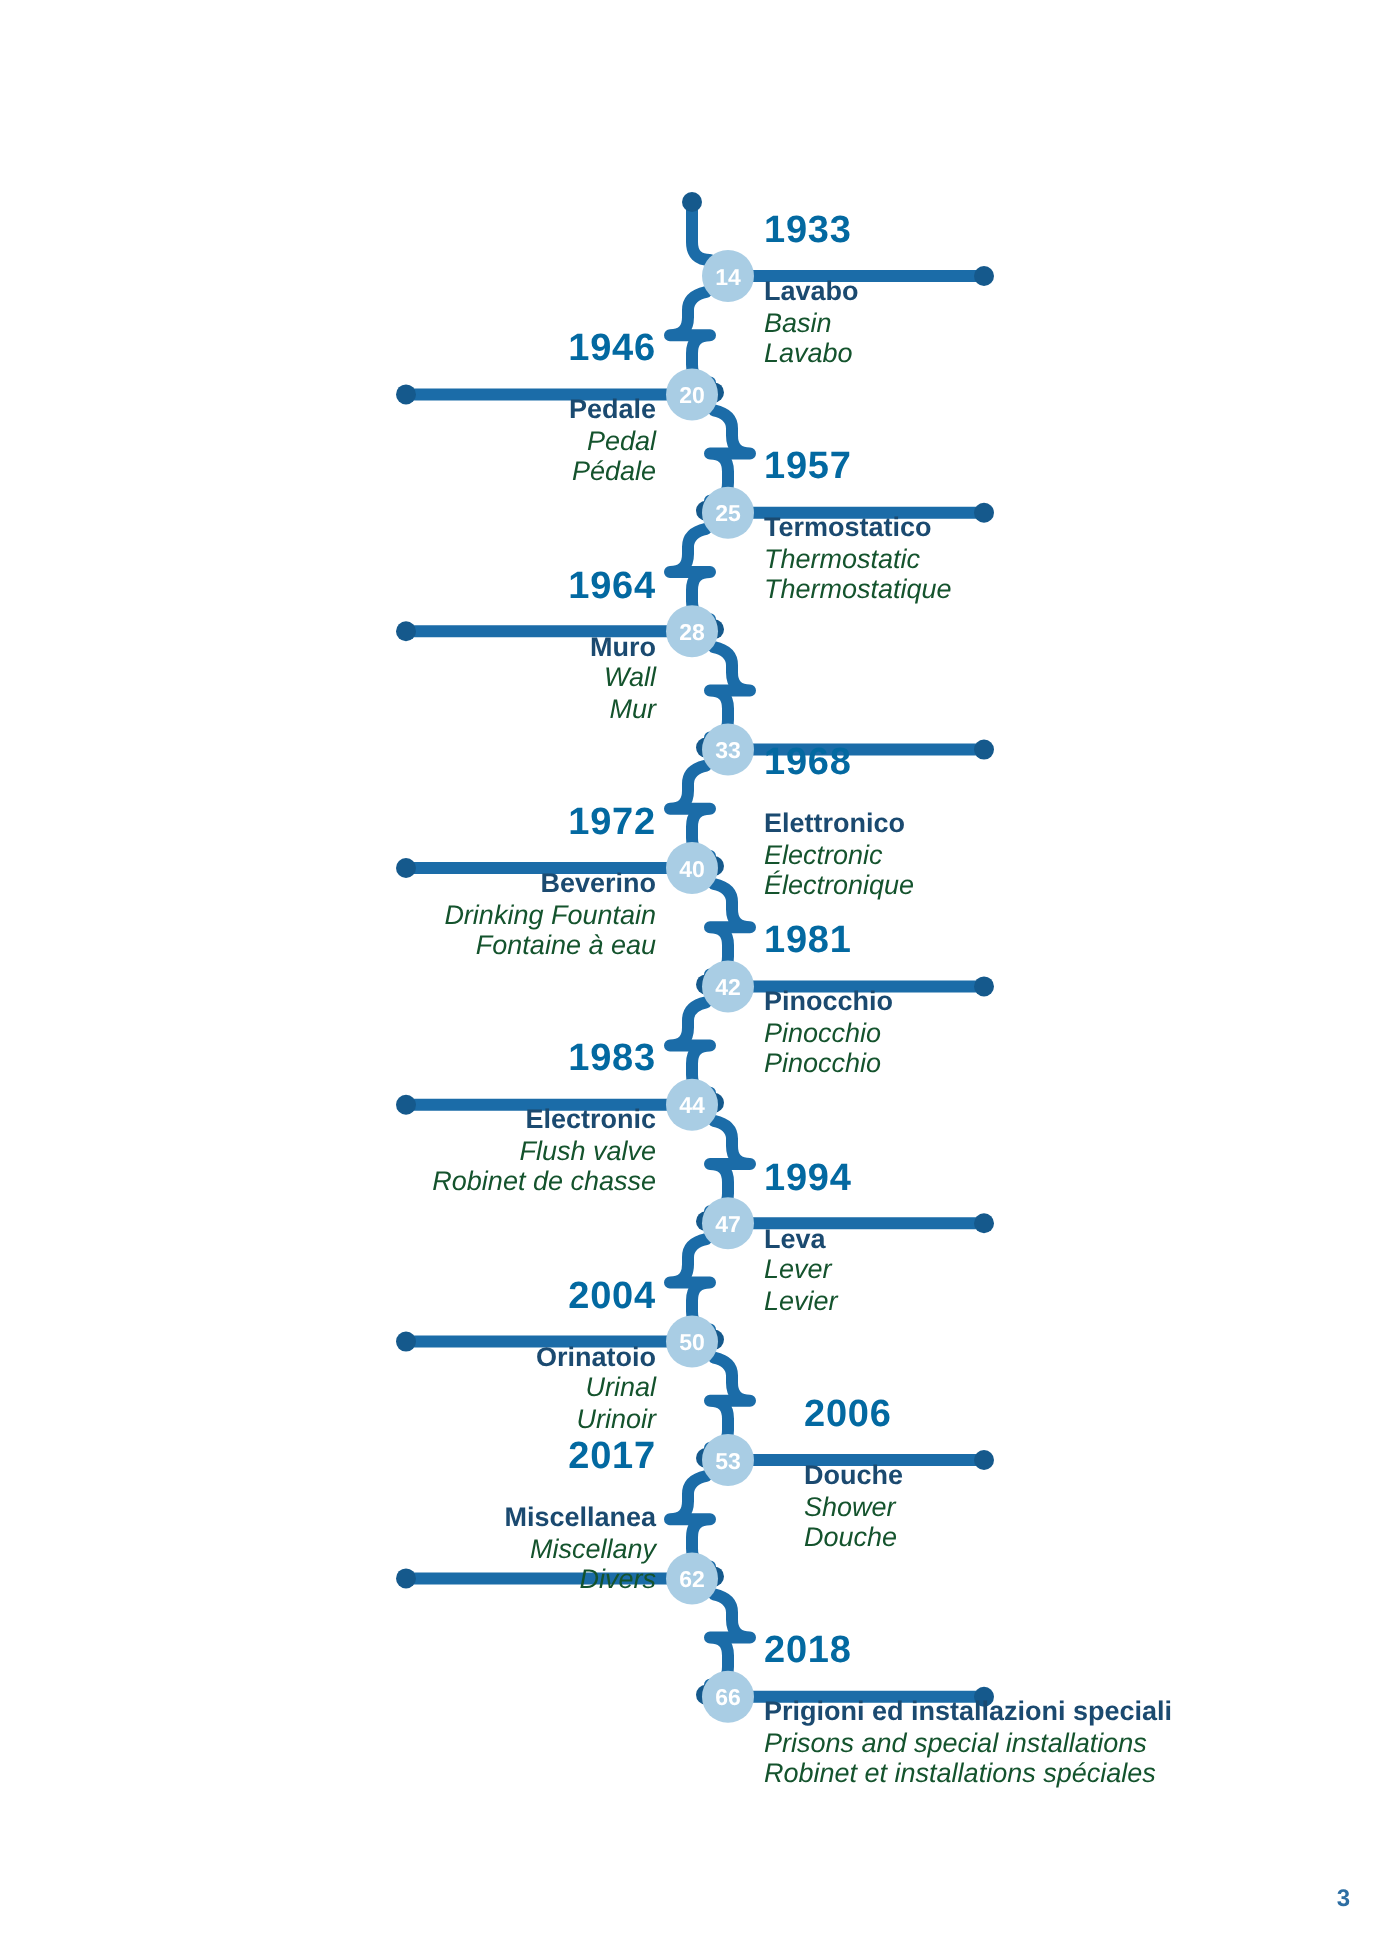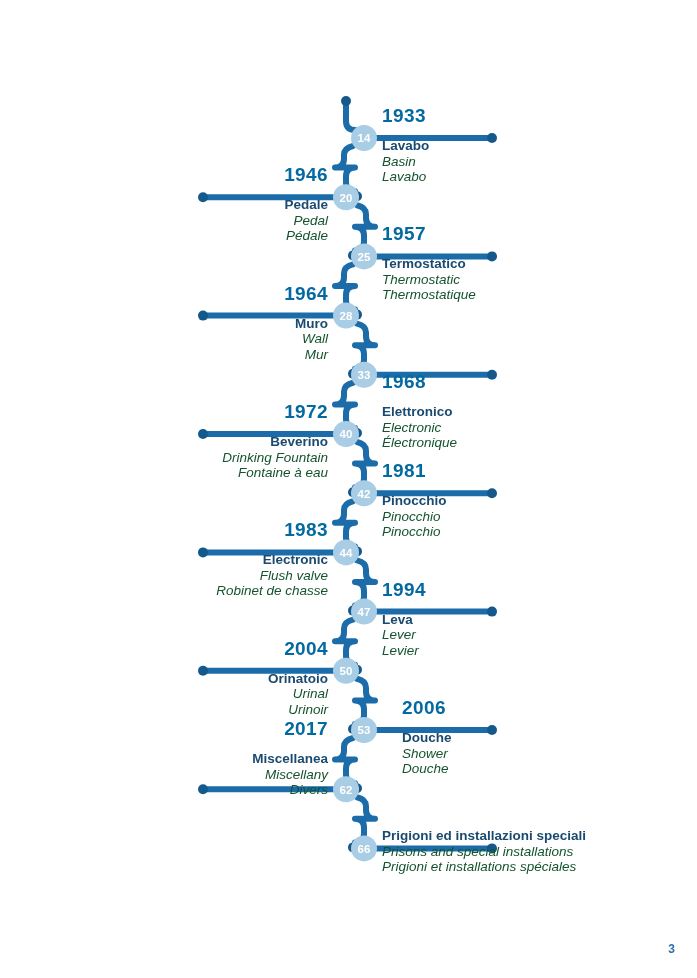--- a/index.html
+++ b/index.html
@@ -236,21 +236,22 @@
         <div class="name-fr">Douche</div>
       </div>
       <div class="lbl left-block" style="right: 369px; top: 719px;">
         <div class="year">2017</div>
         <div style="height: 12px;"></div>
         <div class="name-it">Miscellanea</div>
         <div class="name-en">Miscellany</div>
         <div class="name-fr">Divers</div>
       </div>
       <div class="lbl right-block" style="left: 382px; top: 816.4px;">
+        <div class="year">2018</div>
         <div style="height: 12px;"></div>
         <div class="name-it">Prigioni ed installazioni speciali</div>
         <div class="name-en">Prisons and special installations</div>
-        <div class="name-fr">Prigioni et installations spéciales</div>
+        <div class="name-fr">Robinet et installations spéciales</div>
       </div>
     </div>
 
   <div id="page-num">3</div>
 </div>
 
 </body></html>

